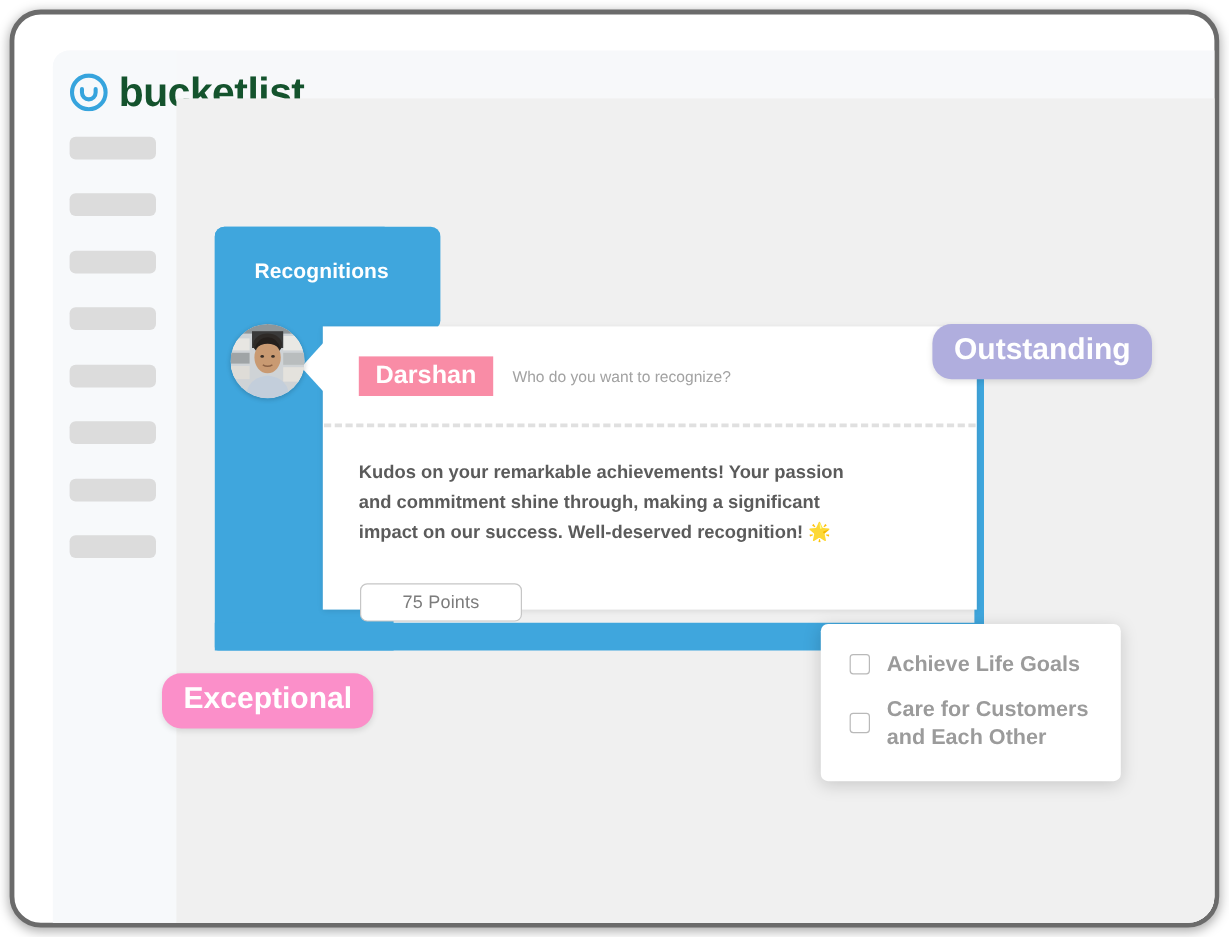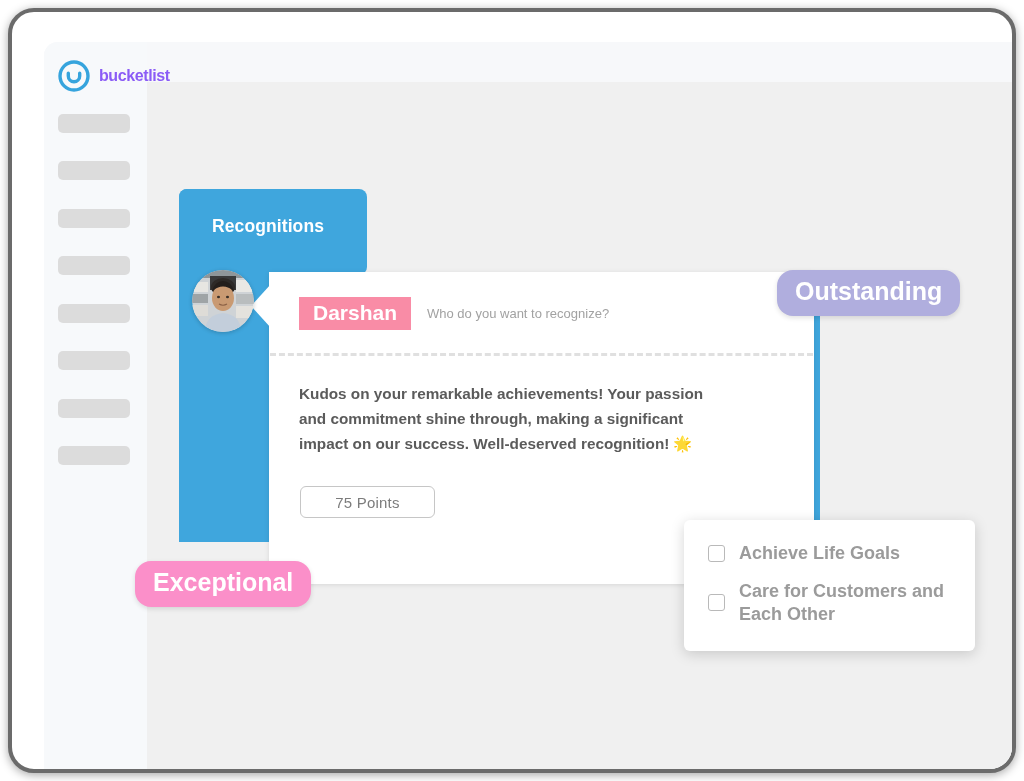--- a/index.html
+++ b/index.html
@@ -49,23 +49,23 @@
     position: absolute;
     left: 14px;
     top: 18px;
     display: flex;
     align-items: center;
     gap: 9px;
     white-space: nowrap;
   }
   .logo-mark { width: 32px; height: 32px; display:block; flex: 0 0 auto; }
   .logo-word {
-    font-size: 16px;
-    font-weight: bold;
-    color: #8b5cf6;
+    font-size: 34px;
+    font-weight: bold;
+    color: #14532d;
     letter-spacing: -0.4px;
     line-height: 1;
   }
   .nav-skeleton { position: absolute; left: 14px; width: 72px; height: 19px;
                   background: #dcdcdc; border-radius: 5px; }
 
   
   #main-area {
     position: absolute;
     left: 103px; top: 40px; right: 0; bottom: 0;
@@ -118,21 +118,21 @@
     overflow: hidden;
     box-shadow: 0 1px 4px rgba(0,0,0,.2);
     z-index: 6;
   }
   #avatar svg { display:block; }
 
   
   #recog-card {
     position: absolute;
     left: 225px; top: 230px;
-    width: 545px; height: 312px;
+    width: 545px; height: 236px;
     background: #ffffff;
     box-shadow: 0 1px 5px rgba(0,0,0,.10);
     z-index: 4;
   }
   #card-notch {
     position: absolute;
     left: 207px; top: 242px;
     width: 0; height: 0;
     border-top: 22px solid transparent;
     border-bottom: 22px solid transparent;
@@ -206,21 +206,21 @@
   }
   #badge-exceptional {
     left: 91px; top: 519px;
     background: #fb8fc9;
   }
 
   
   #values-dropdown {
     position: absolute;
     left: 640px; top: 478px;
-    width: 291px;
+    width: 250px;
     padding: 14px 0 18px 0;
     background: #ffffff;
     border-radius: 6px;
     box-shadow: 0 3px 14px rgba(0,0,0,.17);
     z-index: 10;
   }
   .value-row {
     display: flex;
     align-items: center;
     gap: 14px;

